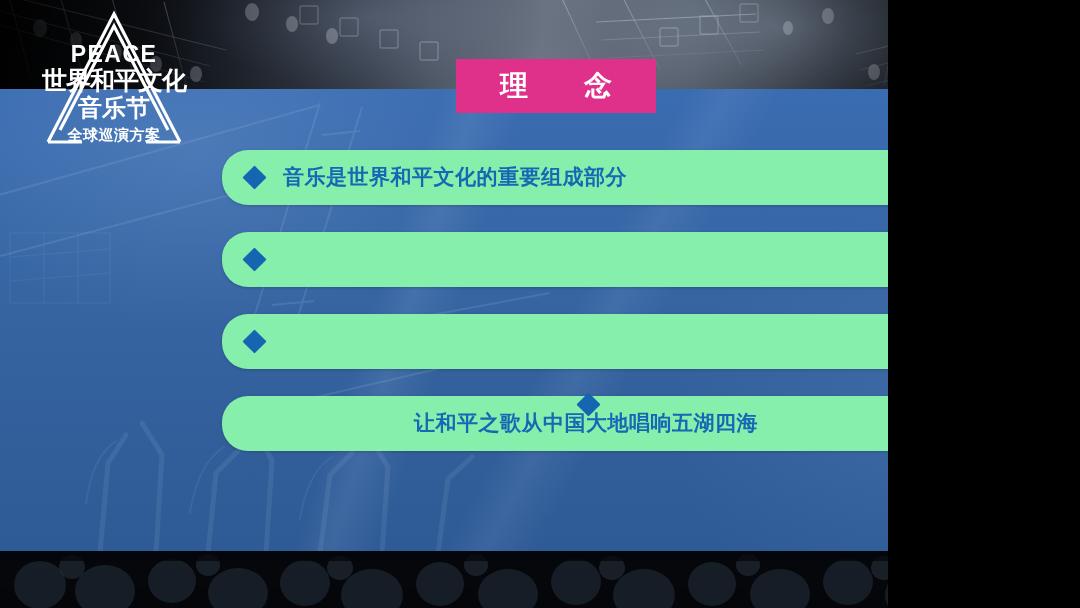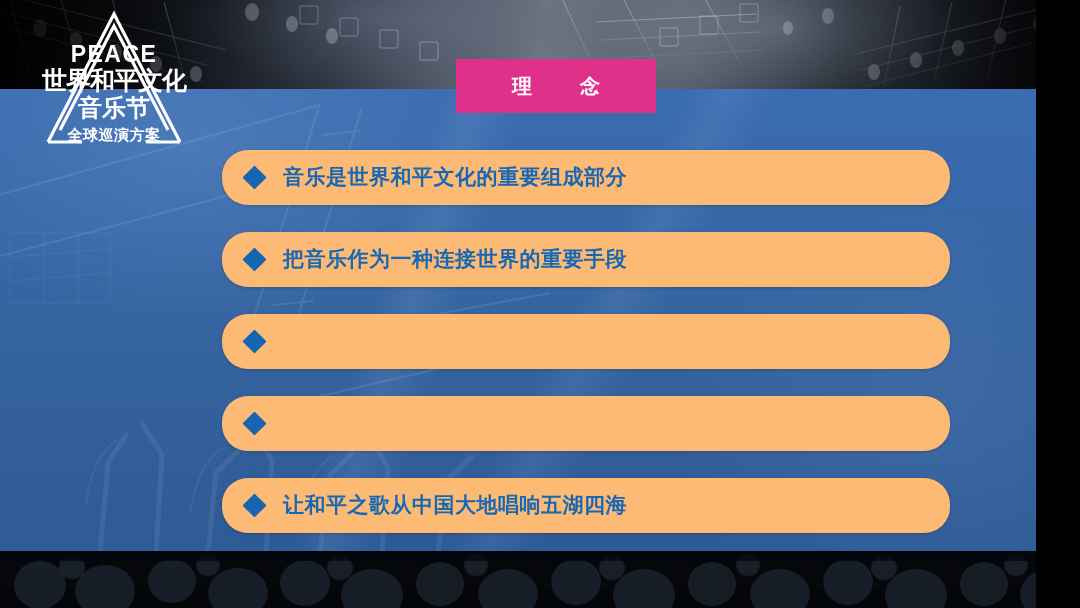--- a/index.html
+++ b/index.html
@@ -8,21 +8,21 @@
   html, body {
     width: 1080px;
     height: 608px;
     overflow: hidden;
     background: #000;
     font-family: "Liberation Sans", "DejaVu Sans", sans-serif;
   }
 
   .slide {
     position: relative;
-    width: 1036px;
+    width: 888px;
     height: 608px;
     overflow: hidden;
     background: #2f5f9e;
   }
 
   
   .top-band {
     position: absolute;
     left: 0; top: 0;
     width: 1080px;
@@ -94,48 +94,48 @@
     left: 456px; top: 59px;
     width: 200px; height: 54px;
     background: #e0318a;
     z-index: 35;
     display: flex;
     align-items: center;
     justify-content: center;
   }
   .title-banner .title-text {
     color: #ffffff;
-    font-size: 20px;
+    font-size: 28px;
     font-weight: bold;
     letter-spacing: 14px;
     text-indent: 14px;
     line-height: 1;
     white-space: pre;
     font-family: "DejaVu Sans", "Liberation Sans", sans-serif;
   }
 
   
   .card-list {
     position: absolute;
     left: 222px; top: 150px;
     width: 728px;
     z-index: 30;
   }
   .card {
     position: relative;
     width: 728px;
     height: 55px;
-    background: #fdba74;
+    background: #86efac;
     border-radius: 26px;
     margin-bottom: 27px;
     display: flex;
     align-items: center;
     box-shadow: 0 1px 3px rgba(0,0,0,0.18);
   }
-  .card:last-child { margin-bottom: 0; }
+  .card:last-child { margin-bottom: 0; flex-direction: column; }
 
   .bullet-diamond {
     flex: 0 0 auto;
     width: 17px; height: 17px;
     background: #1565b0;
     margin-left: 24px;
     margin-right: 20px;
     transform: rotate(45deg);
     border-radius: 1px;
   }
@@ -289,24 +289,20 @@
     <span class="title-text">理　念</span>
   </div>
 
   <div class="card-list">
 
     <div class="card">
       <span class="bullet-diamond"></span>
       <span class="card-text">音乐是世界和平文化的重要组成部分</span>
     </div>
 
-    <div class="card">
-      <span class="bullet-diamond"></span>
-      <span class="card-text">把音乐作为一种连接世界的重要手段</span>
-    </div>
 
     <div class="card">
       <span class="bullet-diamond"></span>
     </div>
 
     <div class="card">
       <span class="bullet-diamond"></span>
     </div>
 
     <div class="card">

